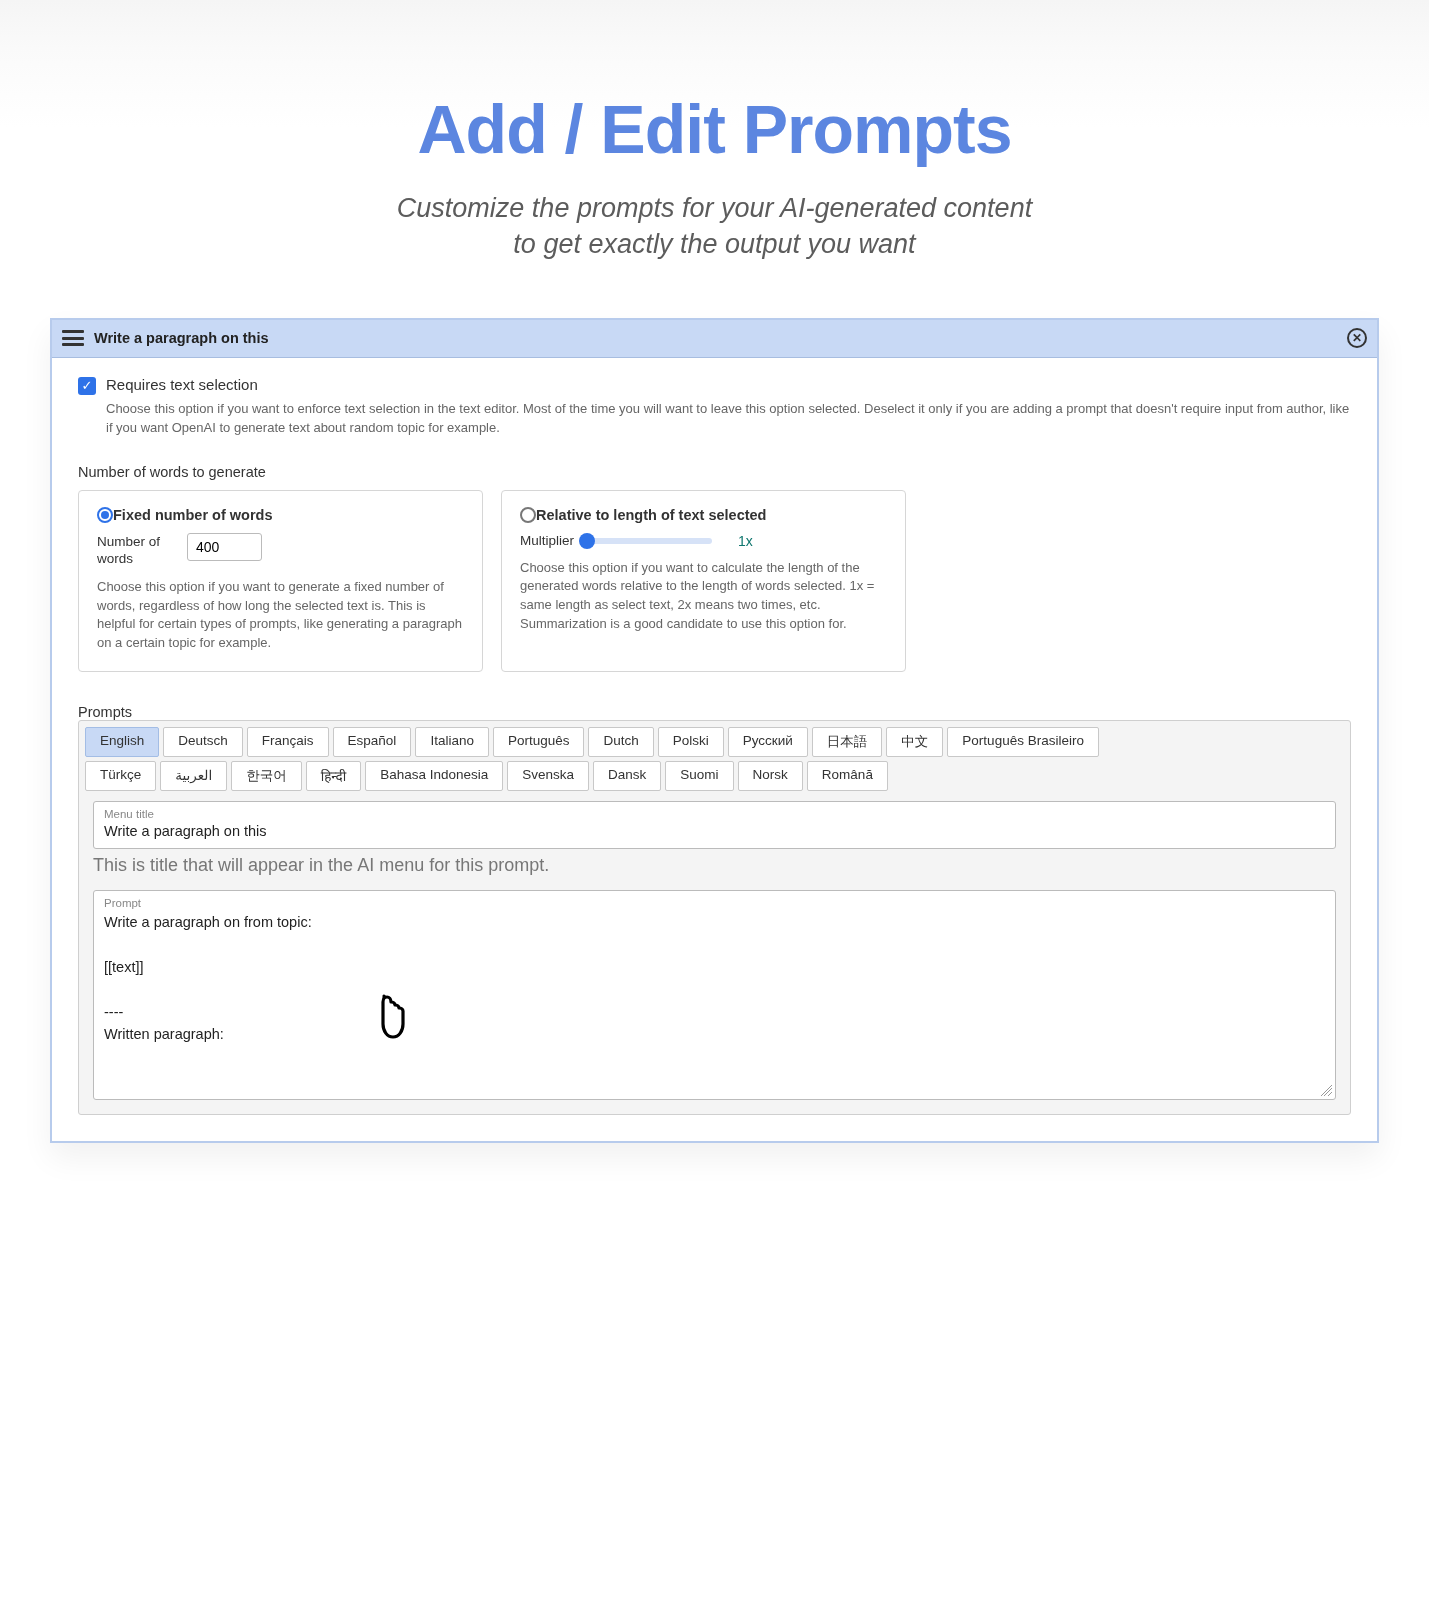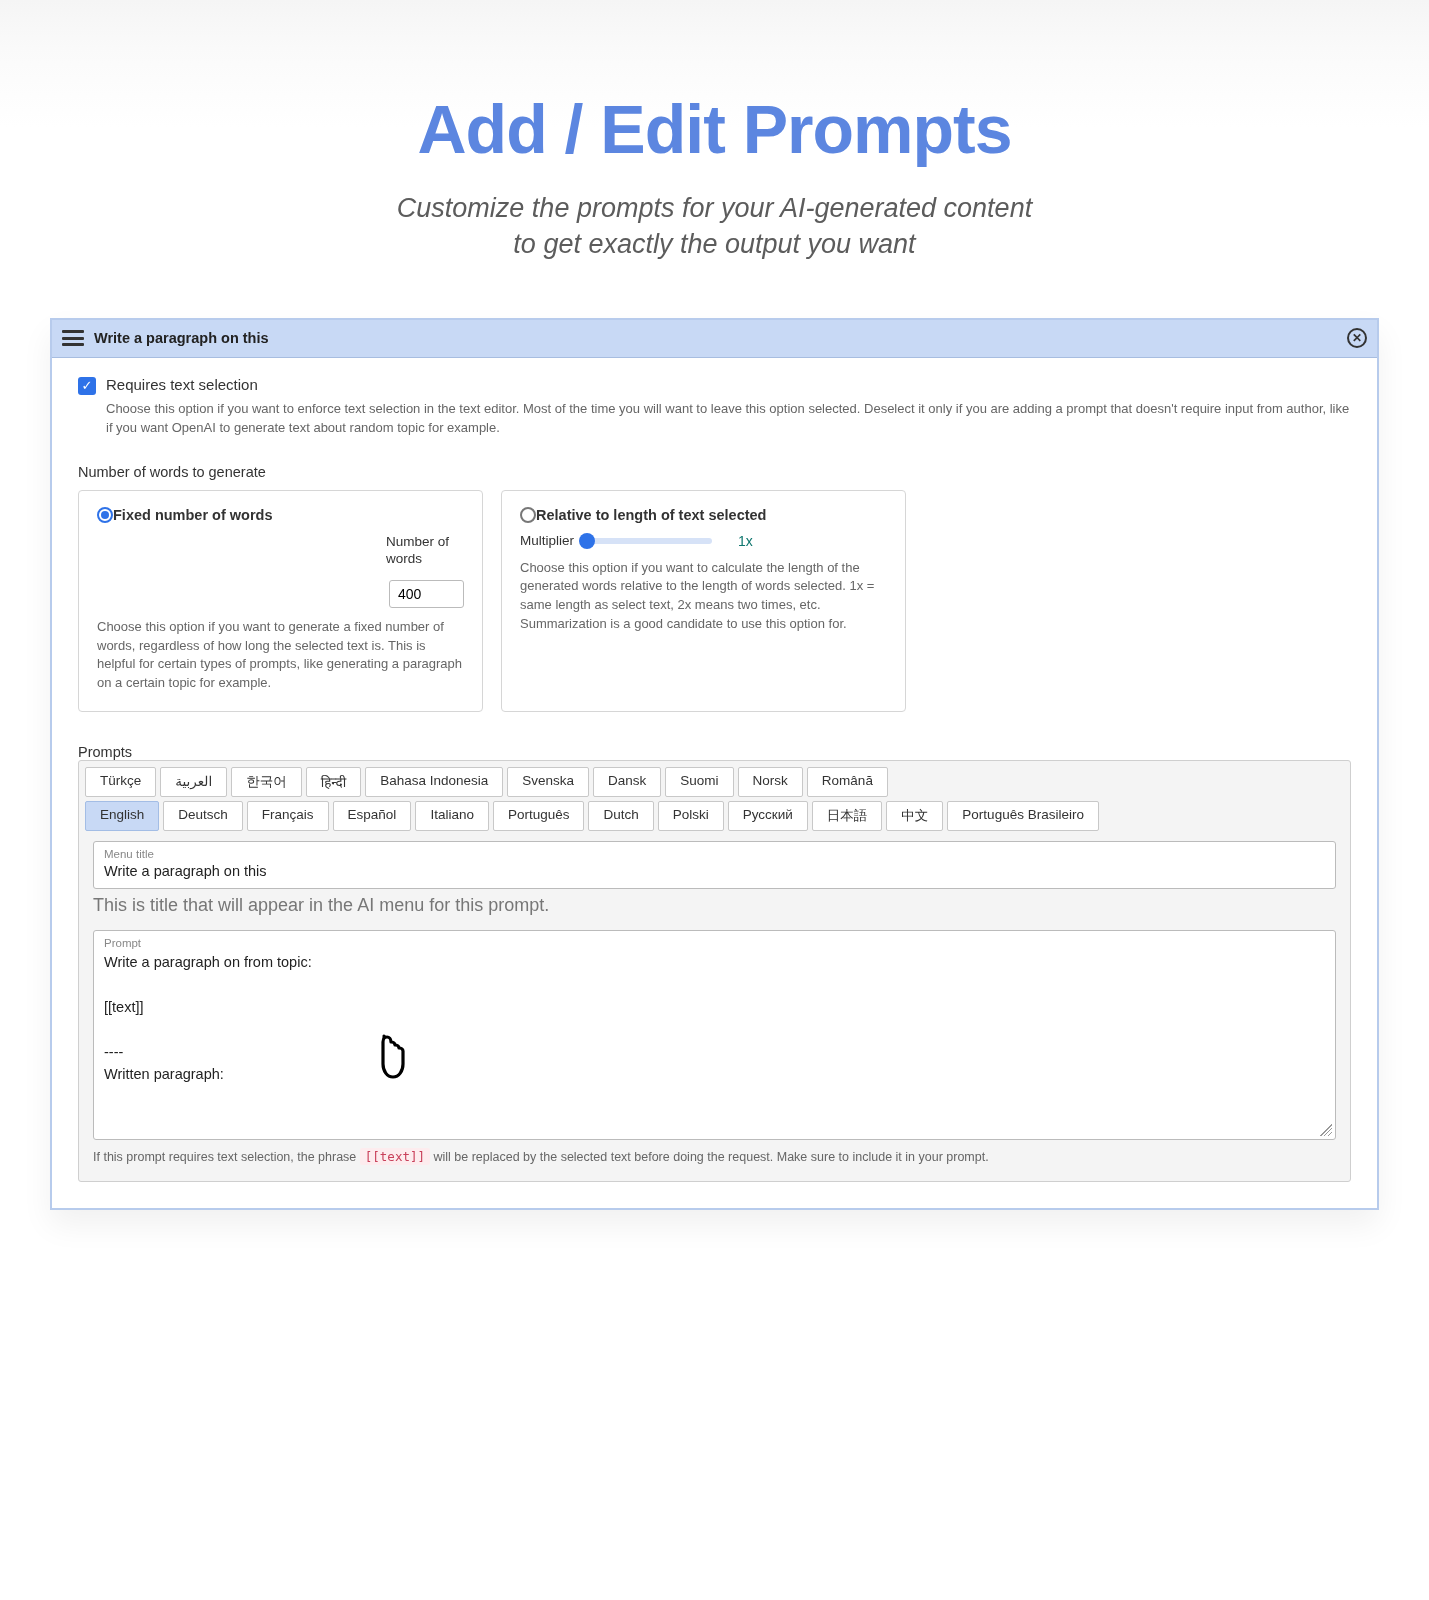--- a/index.html
+++ b/index.html
@@ -125,24 +125,23 @@
   }
   .radio-outer.unselected { border-color:#777; }
   .radio-inner {
     width:8px;height:8px;
     background:#2e72e8;
     border-radius:50%;
   }
   .radio-label { font-size:14.5px; color:#333; }
   .num-row {
     display:flex;
-    align-items:flex-end;
+    align-items:flex-start;
     gap:12px;
     margin-bottom:10px;
-    flex-direction:column;
   }
   .small-label { font-size:13.5px;color:#333; width:78px; line-height:1.3; }
   .num-input {
     width:75px;
     padding:5px 8px;
     border:1px solid #bbb;
     border-radius:3px;
     font-size:14px;
   }
   .card-help {
@@ -298,46 +297,46 @@
           </div>
           <div class="multiplier-val">1x</div>
         </div>
         <div class="card-help">Choose this option if you want to calculate the length of the generated words relative to the length of words selected. 1x = same length as select text, 2x means two times, etc. Summarization is a good candidate to use this option for.</div>
       </div>
     </div>
 
     <div class="prompts-label">Prompts</div>
 
     <div class="prompts-box">
-      <div class="tabs-row" id="tabs-row2">
-          <div class="tab">Türkçe</div>
-          <div class="tab">العربية</div>
-          <div class="tab">한국어</div>
-          <div class="tab">हिन्दी</div>
-          <div class="tab">Bahasa Indonesia</div>
-          <div class="tab">Svenska</div>
-          <div class="tab">Dansk</div>
-          <div class="tab">Suomi</div>
-          <div class="tab">Norsk</div>
-          <div class="tab">Română</div>
-        </div>
       <div class="tabs-row" id="tabs-row1">
           <div class="tab active">English</div>
           <div class="tab">Deutsch</div>
           <div class="tab">Français</div>
           <div class="tab">Español</div>
           <div class="tab">Italiano</div>
           <div class="tab">Português</div>
           <div class="tab">Dutch</div>
           <div class="tab">Polski</div>
           <div class="tab">Русский</div>
           <div class="tab">日本語</div>
           <div class="tab">中文</div>
           <div class="tab">Português Brasileiro</div>
         </div>
+      <div class="tabs-row" id="tabs-row2">
+          <div class="tab">Türkçe</div>
+          <div class="tab">العربية</div>
+          <div class="tab">한국어</div>
+          <div class="tab">हिन्दी</div>
+          <div class="tab">Bahasa Indonesia</div>
+          <div class="tab">Svenska</div>
+          <div class="tab">Dansk</div>
+          <div class="tab">Suomi</div>
+          <div class="tab">Norsk</div>
+          <div class="tab">Română</div>
+        </div>
 
       <div class="field-wrap">
         <div class="field-label">Menu title</div>
         <input class="field-value" value="Write a paragraph on this" style="">
       </div>
       <div class="field-help">This is title that will appear in the AI menu for this prompt.</div>
 
       <div class="prompt-area">
         <div class="field-label">Prompt</div>
         <div class="prompt-text">Write a paragraph on from topic:
@@ -346,18 +345,15 @@
 
 ----
 Written paragraph:</div>
         <div class="resize-handle"></div>
         <svg class="cursor-icon" width="50" height="55" viewBox="0 0 50 55">
           <path d="M15 5 L15 32 L20 28 L24 38 L30 36 L26 26 L33 26 Z" fill="#fff" stroke="#000" stroke-width="3" stroke-linejoin="round"></path>
           <path d="M18 8 L18 28 M22 12 L22 28 M26 16 L26 26" stroke="#000" stroke-width="2" fill="none"></path>
           <path d="M14 33 C14 40 18 46 24 46 C30 46 34 40 34 33 L34 20 C34 18 32 17 30 17 C30 15 28 14 26 14 C26 12 24 11 22 11 C22 8 20 6 18 6 C16 6 14 8 14 11 Z" fill="#fff" stroke="#000" stroke-width="3.2" stroke-linejoin="round"></path>
         </svg>
       </div>
-      <div class="prompt-help">
-        <span>If this prompt requires text selection, the phrase </span><span class="code-chip">[[text]]</span><span> will be replaced by the selected text before doing the request. Make sure to include it in your prompt.</span>
-      </div>
     </div>
   </div>
 </div>
 
 </body></html>

